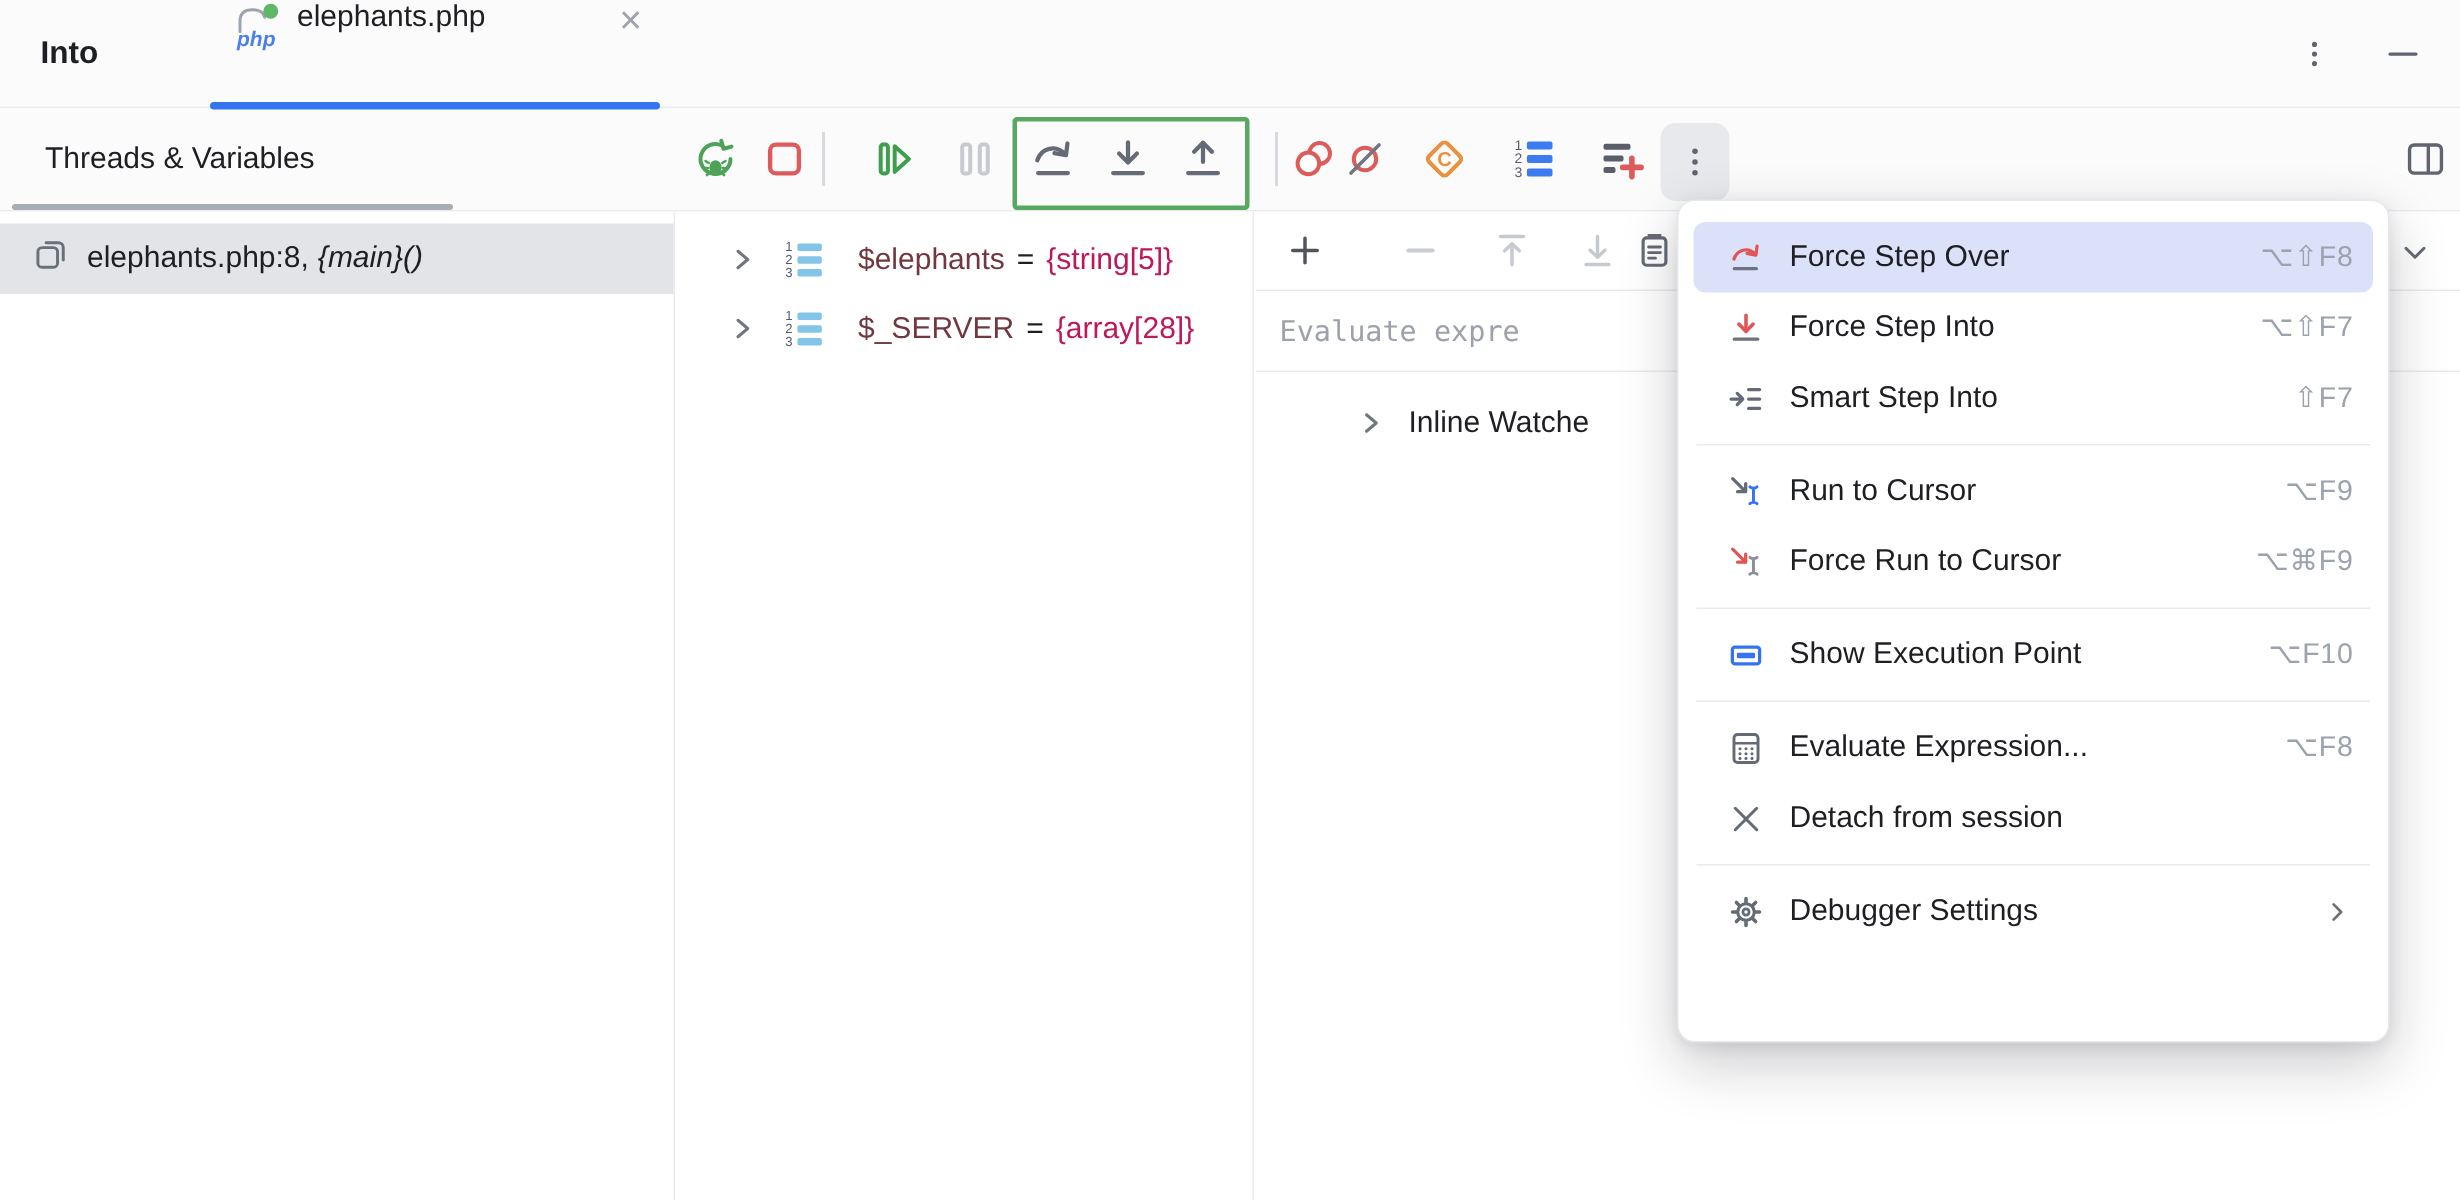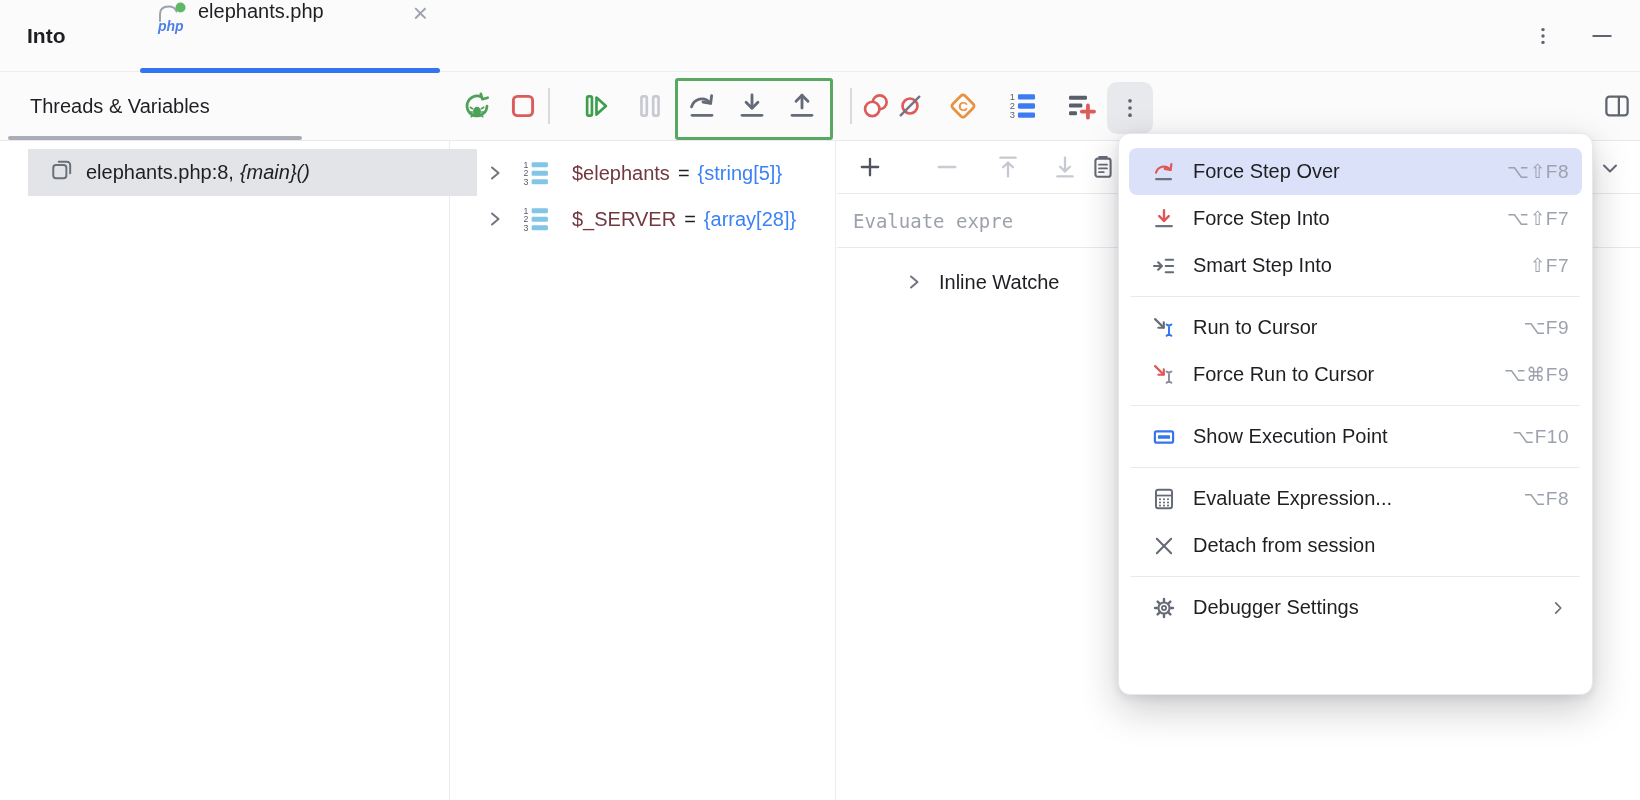--- a/index.html
+++ b/index.html
@@ -34,32 +34,32 @@
     border:3.5px solid #58A862; border-radius:3px; z-index:1; }
   .kebab-btn { position:absolute; left:1107px; top:10px; width:46px; height:52px; border-radius:10px;
     background:#E8E9EC; display:flex; align-items:center; justify-content:center; cursor:pointer; }
   .layout-btn { position:absolute; left:1600px; top:17px; width:34px; height:34px;
     display:flex; align-items:center; justify-content:center; cursor:pointer; }
 
   
   .content { position:relative; height:659px; background:#fff; }
   .frames-panel { position:absolute; left:0; top:0; width:450px; height:100%; border-right:1px solid #EBECF0; }
   .frame-row { position:absolute; left:0; top:8px; width:100%; height:47px; background:#E2E4E8;
-    display:flex; align-items:center; font-size:20px; cursor:pointer;margin-left:28px; }
+    display:flex; align-items:center; font-size:20px; cursor:pointer; }
   .frame-row .stack-ic { margin-left:22px; flex:none; }
   .frame-loc { margin-left:12px; }
   .frame-fn { margin-left:6px; font-style:italic; }
 
   .vars-panel { position:absolute; left:450px; top:0; width:386px; height:100%; border-right:1px solid #EBECF0; }
   .var-row { position:absolute; left:0; width:100%; height:46px; display:flex; align-items:center; cursor:pointer; }
   .var-row .chev { margin-left:34px; flex:none; display:flex; }
   .var-row .arr-ic { margin-left:14px; flex:none; display:flex; }
   .var-name { margin-left:20px; font-size:20px; color:#713840; }
   .var-eq { margin:0 8px; font-size:20px; color:#1E1F22; }
-  .var-val { font-size:20px; color:#3b82f6; }
+  .var-val { font-size:20px; color:#be185d; }
 
   .watches-panel { position:absolute; left:837px; top:0; right:0; height:100%; }
   .w-toolbar { position:absolute; left:0; top:0; width:100%; height:53px; border-bottom:1px solid #E9EAEE; }
   .wbtn { position:absolute; top:26px; transform:translate(-50%,-50%); width:32px; height:32px;
     display:flex; align-items:center; justify-content:center; cursor:pointer; }
   .eval-row { position:absolute; left:0; top:54px; width:100%; height:53px; border-bottom:1px solid #E9EAEE;
     display:flex; align-items:center; }
   .eval-input { margin-left:16px; width:620px; border:none; outline:none; background:transparent;
     font-family:"DejaVu Sans Mono","Liberation Mono",monospace; font-size:19px; color:#1E1F22; }
   .eval-input::placeholder { color:#9CA1AC; opacity:1; }

